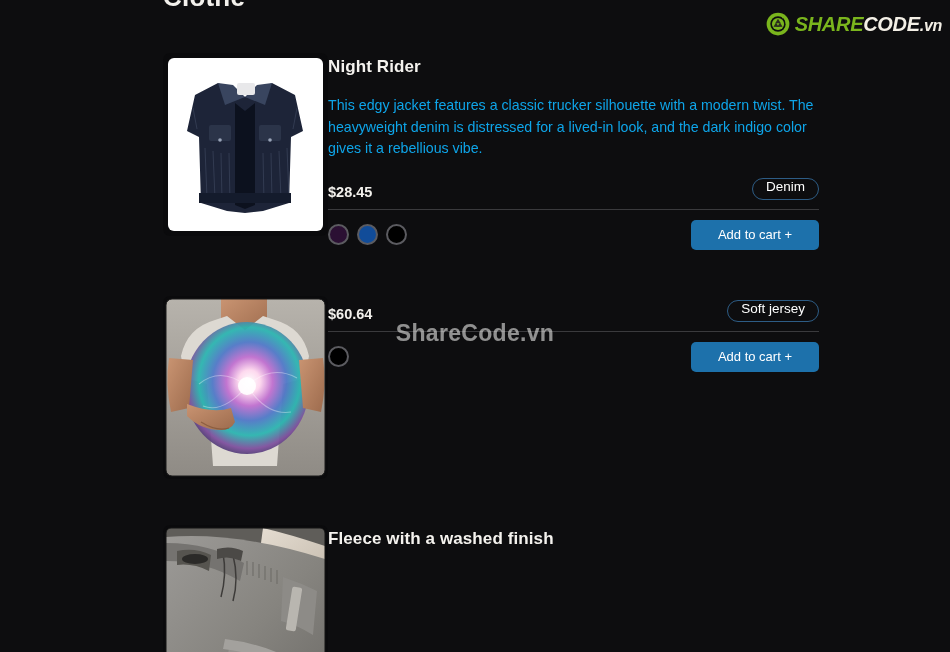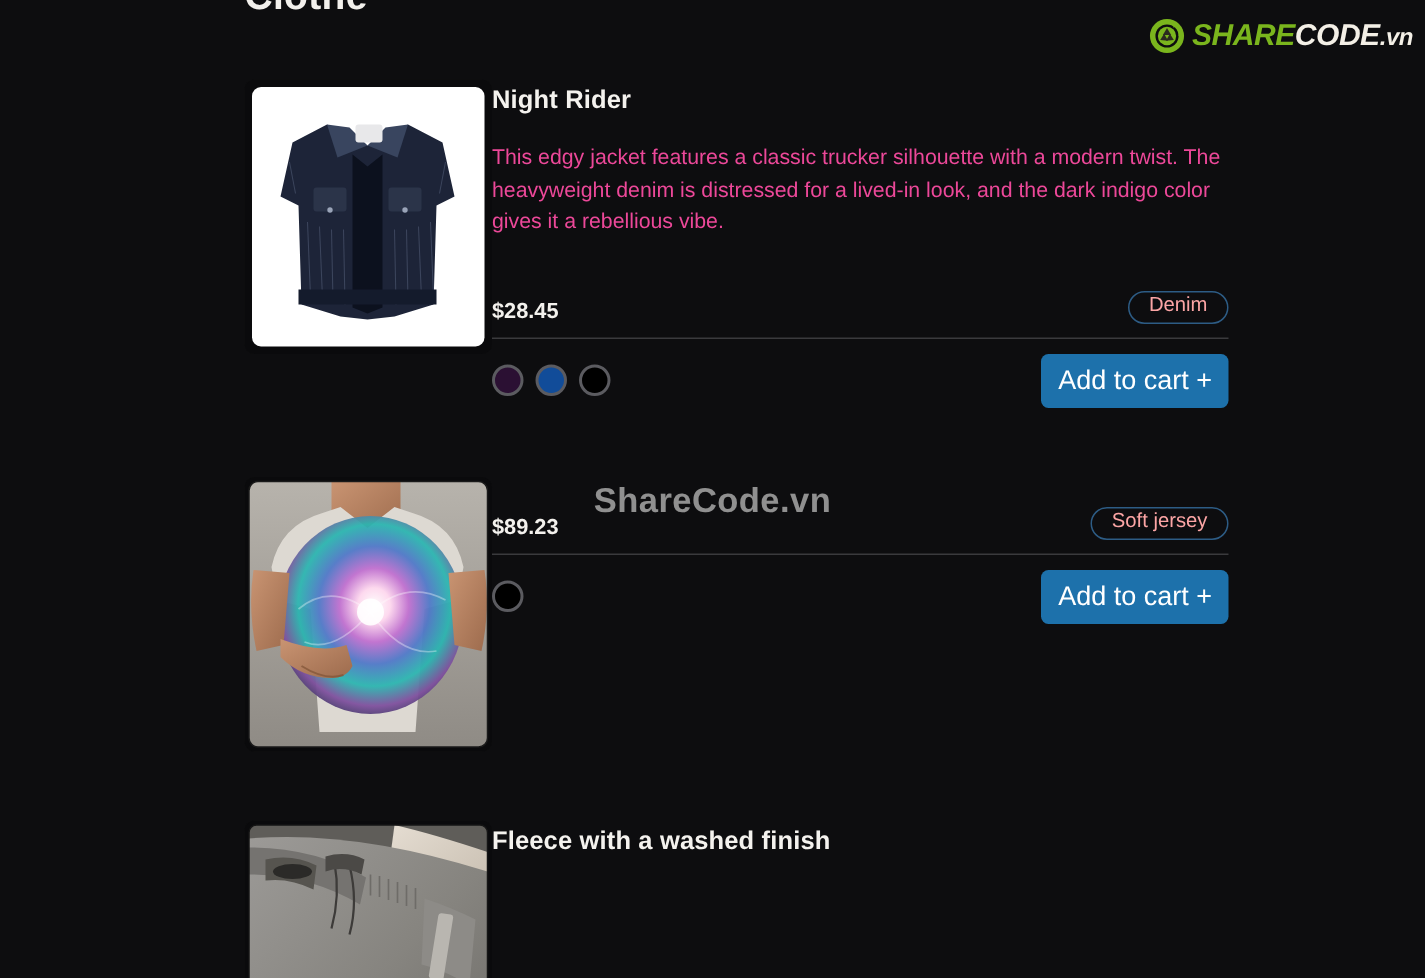--- a/index.html
+++ b/index.html
@@ -91,21 +91,21 @@
   .product-name {
     font-size: 17px;
     font-weight: bold;
     color: #f4f2ee;
     margin-bottom: 18px;
     letter-spacing: 0.1px;
   }
   .product-desc {
     font-size: 14.2px;
     line-height: 21.5px;
-    color: #ec4899;
+    color: #0ea5e9;
     margin-bottom: 18px;
   }
 
   .price-row {
     display: flex;
     align-items: flex-end;
     justify-content: space-between;
     padding-bottom: 9px;
     border-bottom: 1px solid #3a3a3d;
   }
@@ -113,24 +113,23 @@
     font-size: 14.5px;
     font-weight: bold;
     color: #f3f1ed;
   }
   .material-badge {
     display: inline-block;
     padding: 0 13px 5px;
     border: 1px solid #2d5c85;
     border-radius: 14px;
     font-size: 13.5px;
-    color: #fca5a5;
+    color: #ffffff;
     background: transparent;
     white-space: nowrap;
-    margin-top: 16px;
   }
 
   .action-row {
     display: flex;
     align-items: center;
     justify-content: space-between;
     margin-top: 10px;
     min-height: 28px;
   }
   .swatches { display: flex; gap: 8px; }
@@ -138,22 +137,22 @@
     width: 21px;
     height: 21px;
     border-radius: 50%;
     border: 2px solid #5b5b60;
   }
   .add-to-cart {
     background: #1d71ab;
     color: #ffffff;
     border: none;
     border-radius: 5px;
-    padding: 7px 11px 8px;
-    font-size: 18px;
+    padding: 7px 27px 8px;
+    font-size: 13px;
     font-family: "Liberation Sans", sans-serif;
     cursor: pointer;
     white-space: nowrap;
   }
 
   
   .wm-mid {
     position: absolute;
     left: 0;
     top: 320px;
@@ -294,21 +293,21 @@
           <circle cx="84" cy="90" r="9" fill="#ffffff" opacity="0.9"></circle>
           <path d="M6 62 q-4 26 2 54 l18 -4 l4 -48 z" fill="url(#skin)"></path>
           <path d="M160 62 q4 26 -2 54 l-18 -4 l-4 -48 z" fill="url(#skin)"></path>
           <path d="M24 120 q14 14 34 14 q10 0 14 -8 l-4 -14 q-18 6 -44 -4 z" fill="url(#skin)"></path>
           <path d="M38 126 q16 10 28 6" stroke="#7f5236" stroke-width="1.3" fill="none" opacity="0.7"></path>
           <rect x="3" y="3" width="159" height="177" rx="6" fill="none" stroke="#1a1a1a" stroke-width="1"></rect>
         </svg>
       </div>
       <div class="product-info">
         <div class="price-row">
-          <span class="product-price">$89.23</span>
+          <span class="product-price">$60.64</span>
           <span class="material-badge">Soft jersey</span>
         </div>
         <div class="action-row">
           <div class="swatches">
             <span class="swatch" style="background:#000000"></span>
           </div>
           <button class="add-to-cart">Add to cart +</button>
         </div>
       </div>
     </div>

